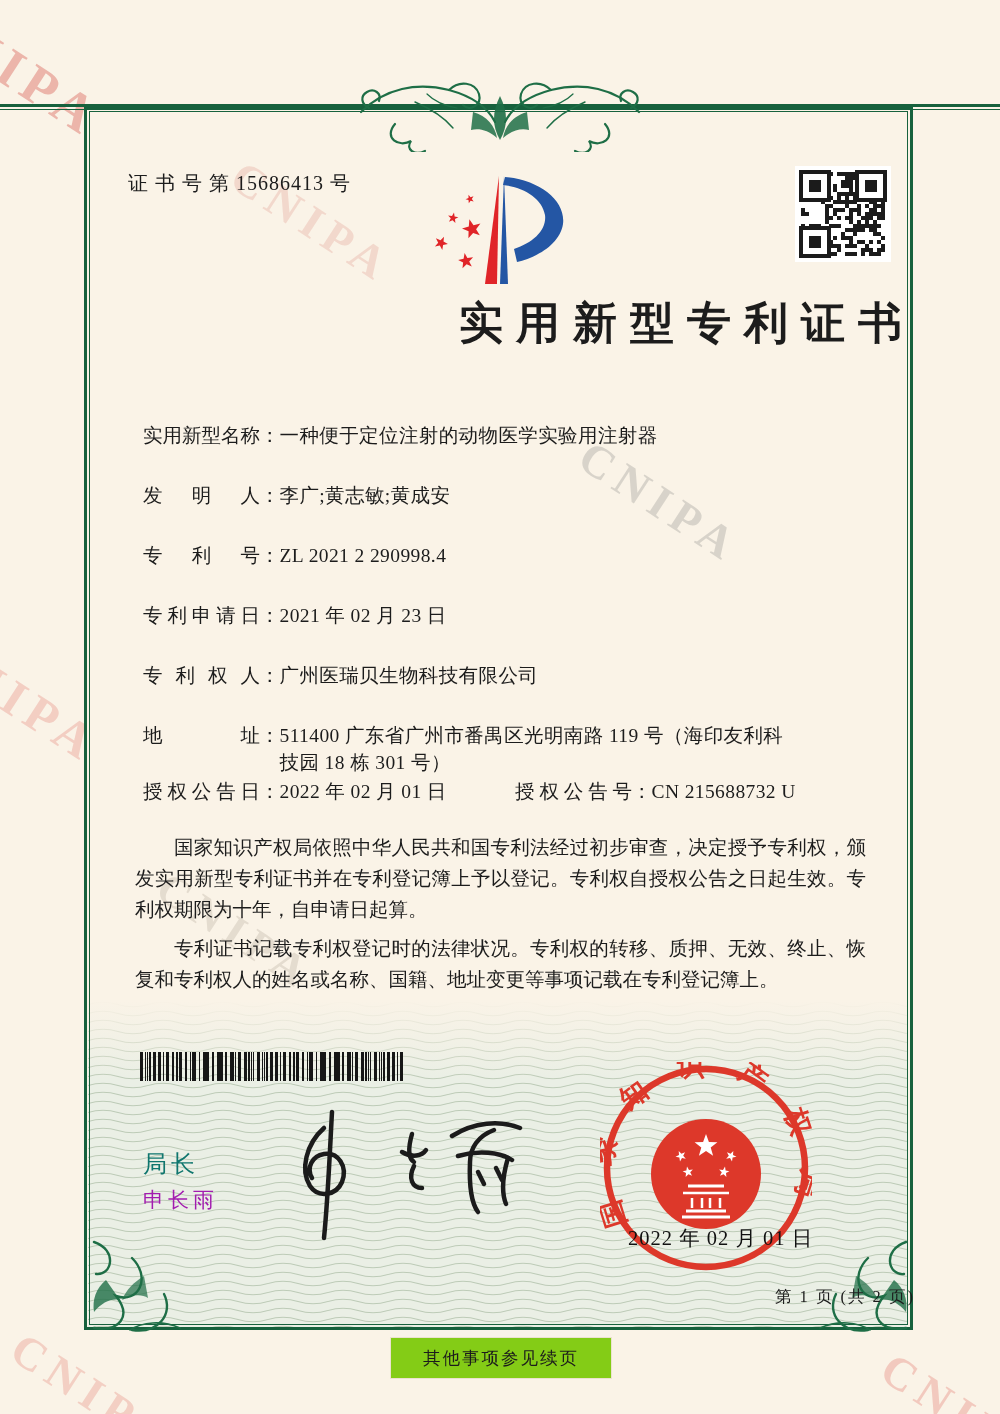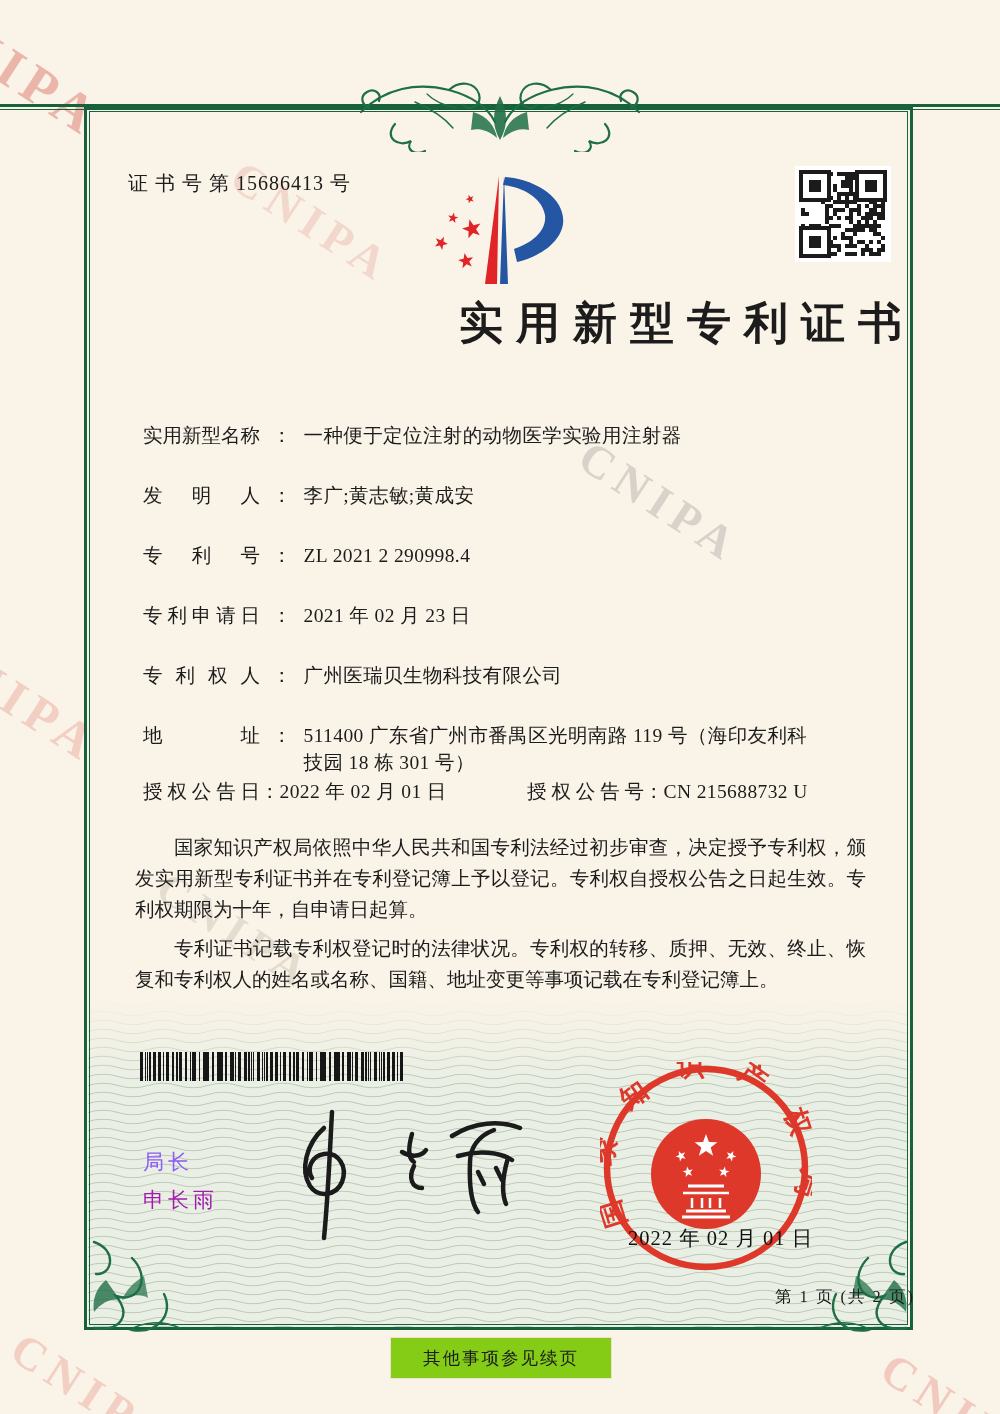--- a/index.html
+++ b/index.html
@@ -26,36 +26,36 @@
   
   .guilloche{position:absolute;left:88px;top:1000px;width:819px;height:327px;z-index:2;}
   
   .content{position:absolute;inset:0;z-index:5;}
   .certno{position:absolute;left:128px;top:170px;font-size:20px;letter-spacing:1px;}
   .qr{position:absolute;left:795px;top:166px;width:96px;height:96px;background:#fff;}
   .logo{position:absolute;left:432px;top:168px;}
   .title{position:absolute;left:85px;top:294px;width:830px;text-align:right;
     font-size:44px;font-weight:bold;letter-spacing:13px;}
   .fields{position:absolute;left:143px;top:422px;width:740px;font-size:19.5px;line-height:27px;}
-  .frow{display:flex;margin-bottom:33px;align-items:flex-start;gap:12px;}
+  .frow{display:flex;margin-bottom:33px;align-items:flex-start;}
   .flabel{display:inline-block;width:117px;text-align:justify;text-align-last:justify;flex:none;}
   .fcolon{flex:none;}
   .fvalue{letter-spacing:.4px;}
   .frow.address{margin-bottom:2px;}
   .frow.address .fvalue{width:522px;}
   .fgroup{display:flex;}
   .fgroup.first{width:372px;flex:none;}
   .paras{position:absolute;left:127px;top:824px;width:747px;font-size:19.5px;line-height:31px;text-align:justify;}
   .paras p{margin:8px;text-indent:39px;}
   .barcode{position:absolute;left:140px;top:1052px;width:263px;height:29px;
     background:
       repeating-linear-gradient(90deg,#161616 0 2px,transparent 2px 3px,transparent 3px 5px,#161616 5px 6px,transparent 6px 9px),
       repeating-linear-gradient(90deg,#161616 0 3px,transparent 3px 7px,#161616 7px 8px,transparent 8px 13px);}
-  .sig-title{position:absolute;left:143px;top:1148px;font-size:21px;
-    font-family:"Liberation Sans","DejaVu Sans",sans-serif;letter-spacing:4px;color:#8b5cf6;}
+  .sig-title{position:absolute;left:143px;top:1148px;font-size:24px;
+    font-family:"Liberation Sans","DejaVu Sans",sans-serif;letter-spacing:4px;color:#0f766e;}
   .sig-name{position:absolute;left:143px;top:1186px;font-size:21px;
     font-family:"Liberation Sans","DejaVu Sans",sans-serif;letter-spacing:4px;color:#a21caf;}
   .signature{position:absolute;left:262px;top:1100px;}
   .seal{position:absolute;left:600px;top:1062px;width:212px;height:212px;}
   .seal-date{position:absolute;left:628px;top:1224px;font-size:20.5px;letter-spacing:1px;color:#111;z-index:6;}
   .pageinfo{position:absolute;left:85px;top:1286px;width:830px;text-align:right;font-size:16.5px;letter-spacing:2px;}
   .contbox{position:absolute;left:390px;top:1337px;width:220px;height:40px;background:#84cc16;
     border:1px solid #ece2cf;text-align:center;line-height:40px;font-size:17.5px;letter-spacing:2px;z-index:6;}
 </style>
 </head>

